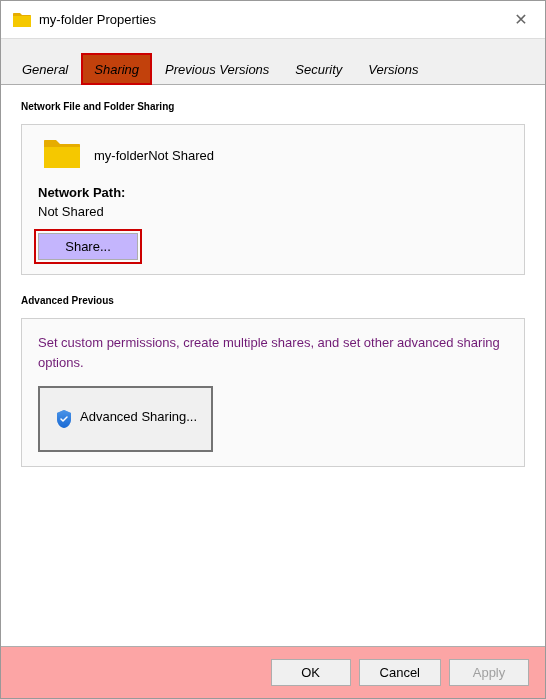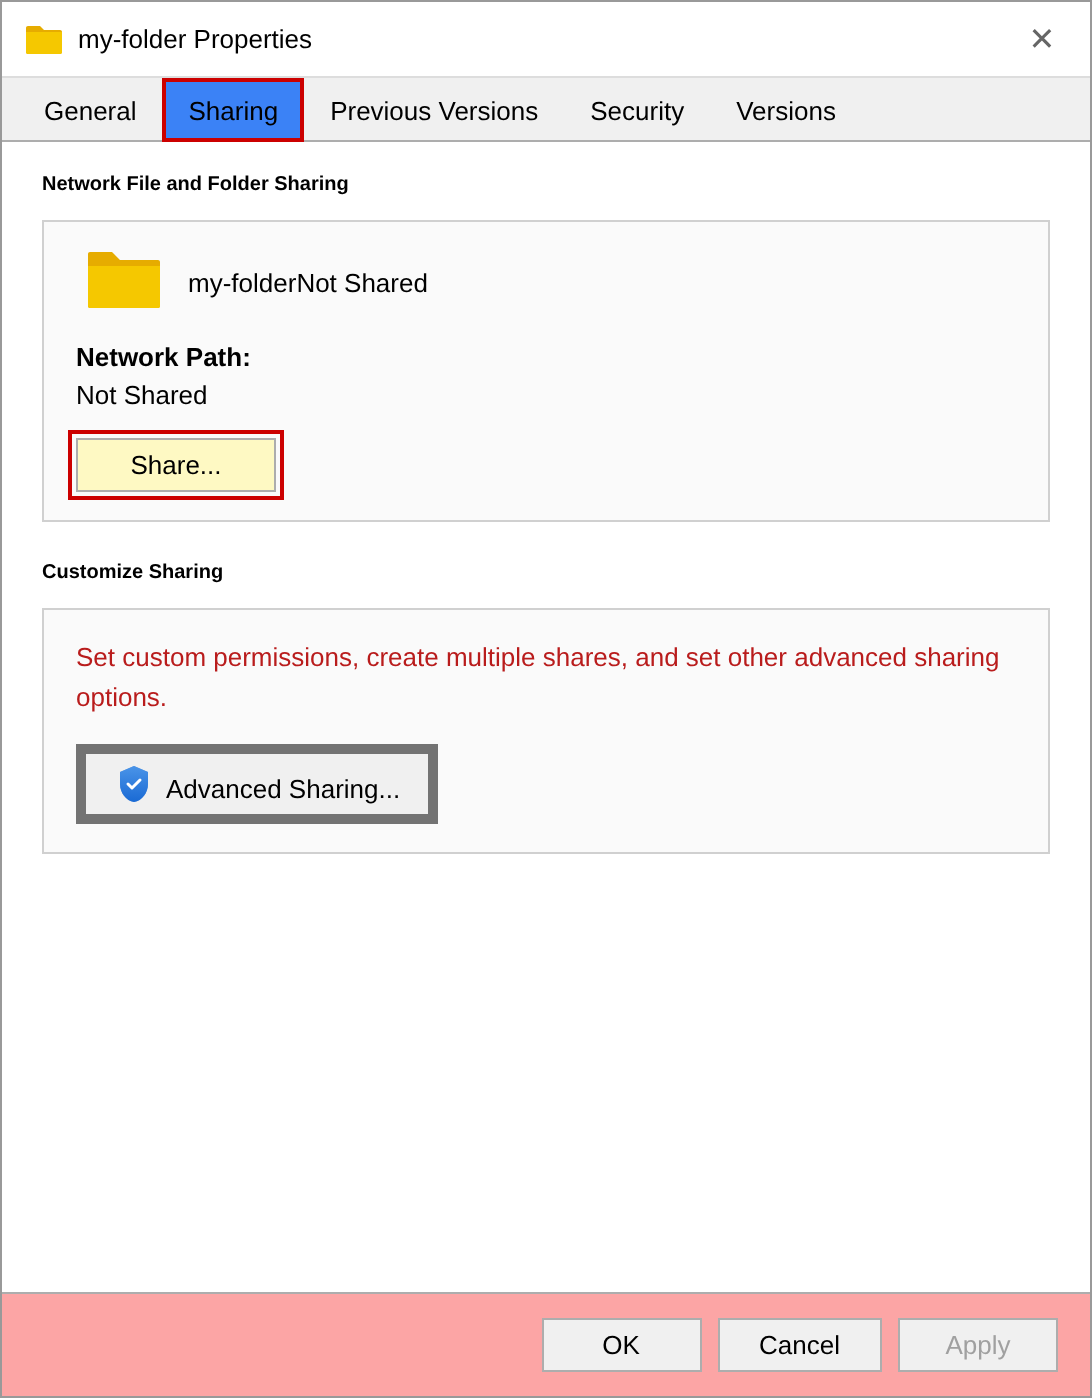--- a/index.html
+++ b/index.html
@@ -64,40 +64,41 @@
       justify-content: center;
       border-radius: 2px;
     }
 
     .tabs-bar {
       background: #f0f0f0;
       display: flex;
       align-items: flex-end;
       border-bottom: 1px solid #adadad;
       padding: 0 8px;
-      height: 32px;
+      height: 46px;
+      font-style: italic;
     }
 
     .tab {
       padding: 6px 12px;
       cursor: pointer;
       border: 1px solid transparent;
       border-bottom: none;
       background: transparent;
       font-size: 13px;
       color: #000;
       position: relative;
       bottom: -1px;
       height: 32px;
       display: flex;
       align-items: center;
     }
 
     .tab.active {
-      background: #3b82f6;
+      background: #c2410c;
       border-color: #adadad;
       border-bottom-color: #ffffff;
       z-index: 1;
       outline: 2px solid #c00;
       outline-offset: -2px;
     }
 
     .content {
       flex: 1;
       background: #ffffff;
@@ -152,42 +153,42 @@
     }
 
     .network-path-value {
       font-size: 13px;
       color: #000;
       margin-bottom: 14px;
     }
 
     .share-btn {
       padding: 5px 20px;
-      background: #fef9c3;
+      background: #c4b5fd;
       border: 1px solid #adadad;
       cursor: pointer;
       font-size: 13px;
       outline: 2px solid #c00;
       outline-offset: 2px;
       min-width: 100px;
     }
 
     .advanced-desc {
       font-size: 13px;
-      color: #b91c1c;
+      color: #701a75;
       margin-bottom: 14px;
       line-height: 1.5;
     }
 
     .advanced-sharing-btn {
       display: flex;
-      align-items: flex-end;
-      padding: 5px 14px;
+      align-items: flex-start;
+      padding: 21px 14px;
       background: #f0f0f0;
-      border: 5px solid #737373;
+      border: 2px solid #737373;
       cursor: pointer;
       font-size: 13px;
       min-width: 160px;
     }
 
     .shield-icon {
       width: 20px;
       height: 20px;
       margin-right: 6px;
       flex-shrink: 0;
@@ -266,21 +267,21 @@
         </div>
 
         <div class="network-path-label">Network Path:</div>
         <div class="network-path-value">Not Shared</div>
 
         <button class="share-btn">Share...</button>
       </div>
     </div>
 
     <div class="section">
-      <div class="section-title">Customize Sharing</div>
+      <div class="section-title">Advanced Previous</div>
       <div class="section-inner">
         <div class="advanced-desc">Set custom permissions, create multiple shares, and set other advanced sharing options.</div>
         <button class="advanced-sharing-btn">
 
           <svg class="shield-icon" viewBox="0 0 20 20" fill="none" xmlns="http://www.w3.org/2000/svg">
             <path d="M10 1L3 4V10C3 14.4 6 18.4 10 19C14 18.4 17 14.4 17 10V4L10 1Z" fill="#1a6ad4"></path>
             <path d="M10 1L3 4V10C3 14.4 6 18.4 10 19C14 18.4 17 14.4 17 10V4L10 1Z" fill="url(#shield-gradient)" opacity="0.6"></path>
             <defs>
               <linearGradient id="shield-gradient" x1="10" y1="1" x2="10" y2="19" gradientUnits="userSpaceOnUse">
                 <stop offset="0" stop-color="#6ab0f5"></stop>

